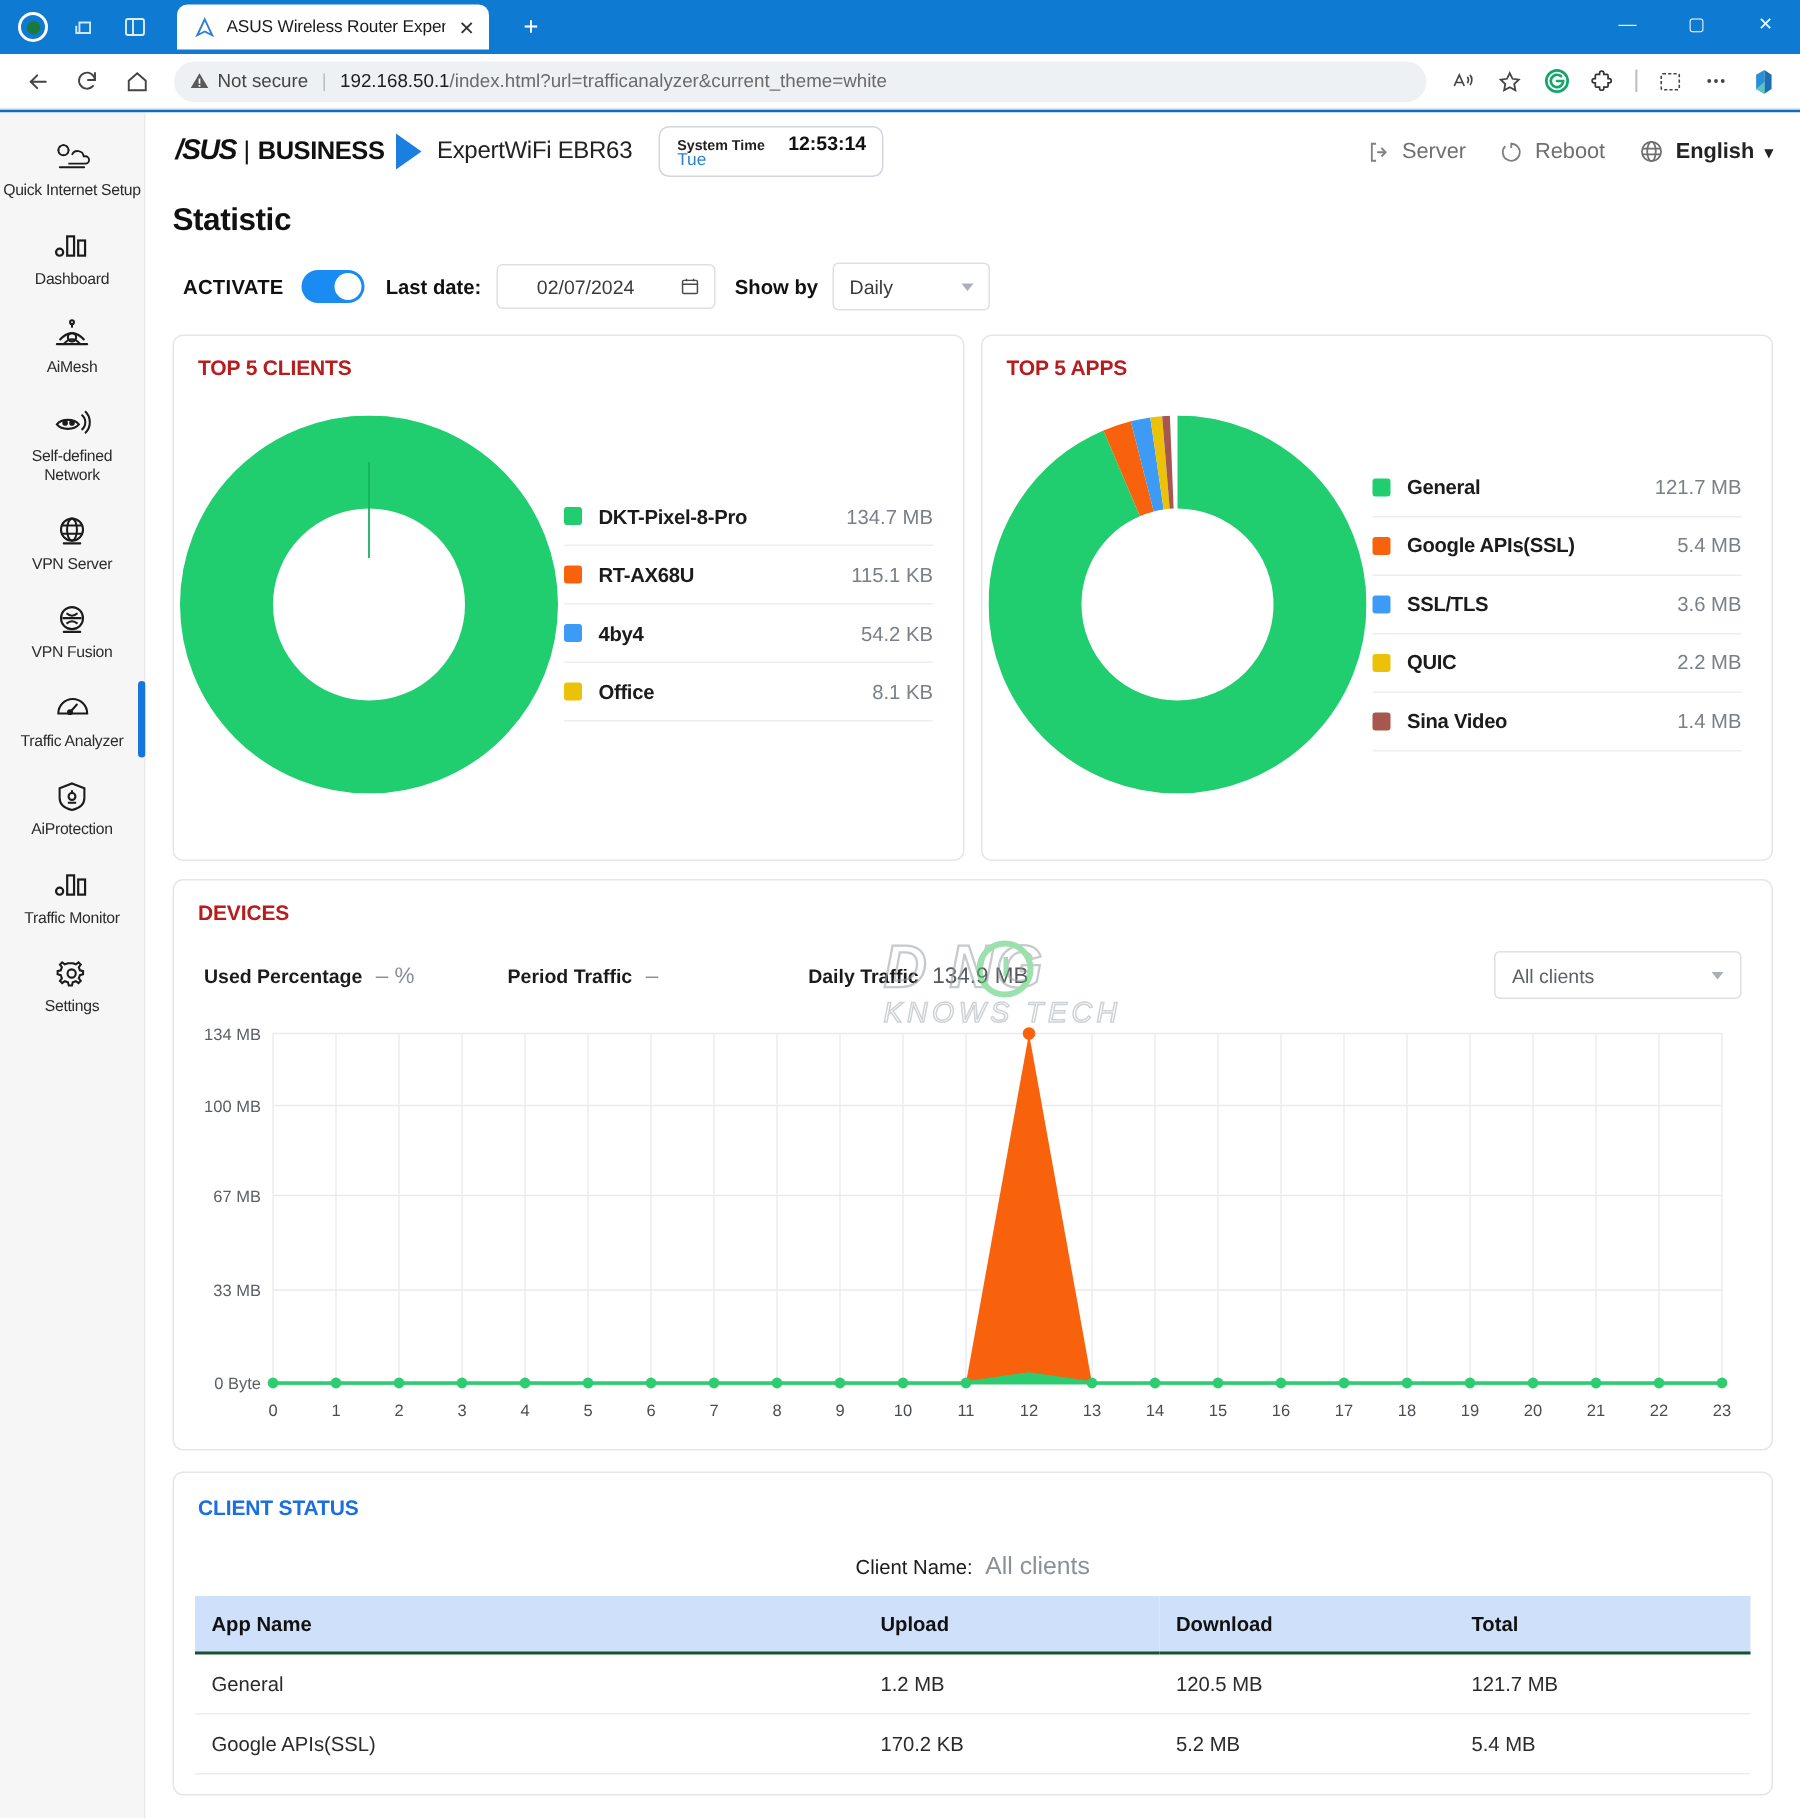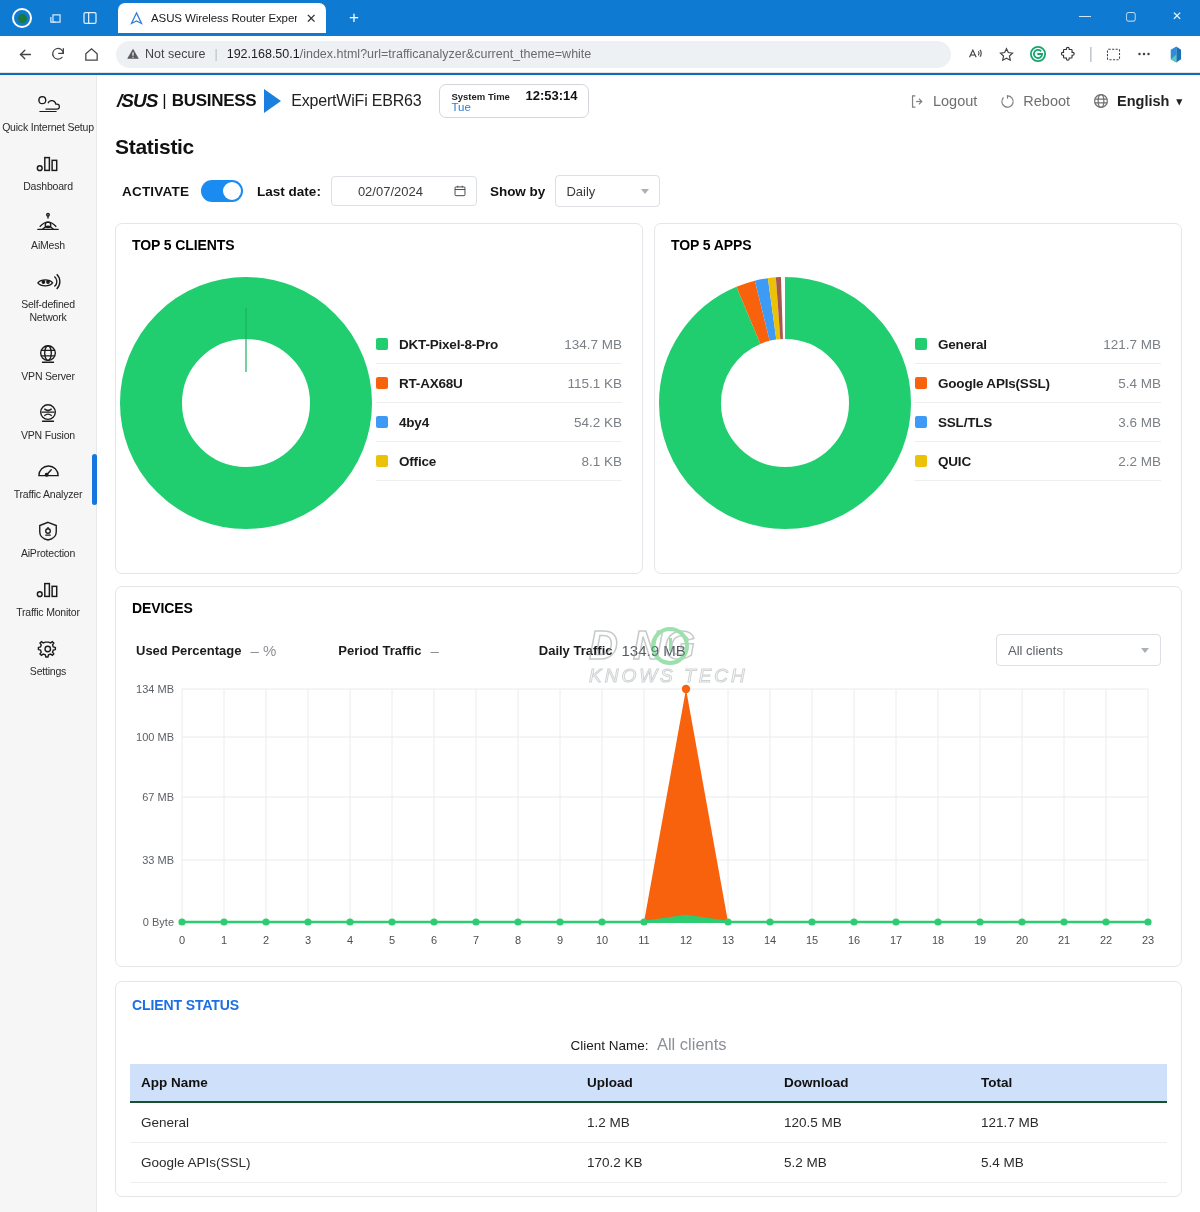--- a/index.html
+++ b/index.html
@@ -138,21 +138,21 @@
   .caret { width:0;height:0;border-left:4px solid transparent;border-right:4px solid transparent;
            border-top:5px solid #a9b0b8; }
 
   
   .cards-row { display:flex; gap:11px; padding:16px 18px 0 18px; }
   .card {
     flex:1 1 0; border:1px solid #e4e6e9; border-radius:7px; background:#fff;
     height:351px; position:relative; overflow:hidden;
   }
   .card-title {
-    font-size:14px; font-weight:bold; color:#000000; letter-spacing:-0.1px;
+    font-size:14px; font-weight:bold; color:#b91c1c; letter-spacing:-0.1px;
     padding:13px 0 0 16px;
   }
   .donut-wrap { display:flex; height:300px; align-items:center; }
   .donut-col { width:260px; flex:0 0 260px; display:flex; align-items:center; justify-content:center; }
   .legend-col { flex:1 1 auto; padding-right:20px; }
   .lg-row {
     display:flex; align-items:center; height:39px; border-bottom:1px solid #eceef0;
     gap:11px;
   }
   .lg-sw { width:12px;height:12px;border-radius:2px;flex:0 0 12px; }
@@ -468,21 +468,21 @@
           <span class="st-day">Tue</span>
         </div>
 
         <div class="topbar-right">
           <div class="tb-act">
             <svg width="17" height="17" viewBox="0 0 24 24" fill="none" stroke="#808080" stroke-width="1.7">
                 <path d="M9 4H5v16h4"></path>
                 <path d="M14 8l4 4-4 4"></path>
                 <path d="M18 12h-8"></path>
               </svg>
-            <span>Logout</span>
+            <span>Server</span>
           </div>
           <div class="tb-act">
             <svg width="17" height="17" viewBox="0 0 24 24" fill="none" stroke="#808080" stroke-width="1.7">
                 <path d="M12 4a8 8 0 1 1-5.6 2.3"></path>
                 <path d="M12 3v5"></path>
               </svg>
             <span>Reboot</span>
           </div>
           <div class="tb-act lang">
             <svg width="18" height="18" viewBox="0 0 24 24" fill="none" stroke="#6f6f6f" stroke-width="1.6">
@@ -581,20 +581,25 @@
               </div>
               <div class="lg-row">
                 <span class="lg-sw" style="background:#3d9bf5"></span>
                 <span class="lg-name">SSL/TLS</span>
                 <span class="lg-val">3.6 MB</span>
               </div>
               <div class="lg-row">
                 <span class="lg-sw" style="background:#ecc209"></span>
                 <span class="lg-name">QUIC</span>
                 <span class="lg-val">2.2 MB</span>
+              </div>
+              <div class="lg-row">
+                <span class="lg-sw" style="background:#a8574f"></span>
+                <span class="lg-name">Sina Video</span>
+                <span class="lg-val">1.4 MB</span>
               </div>
             </div>
           </div>
         </div>
       </div>
 
       <div class="panel">
         <div class="card-title">DEVICES</div>
 
         <div class="dev-stats">

